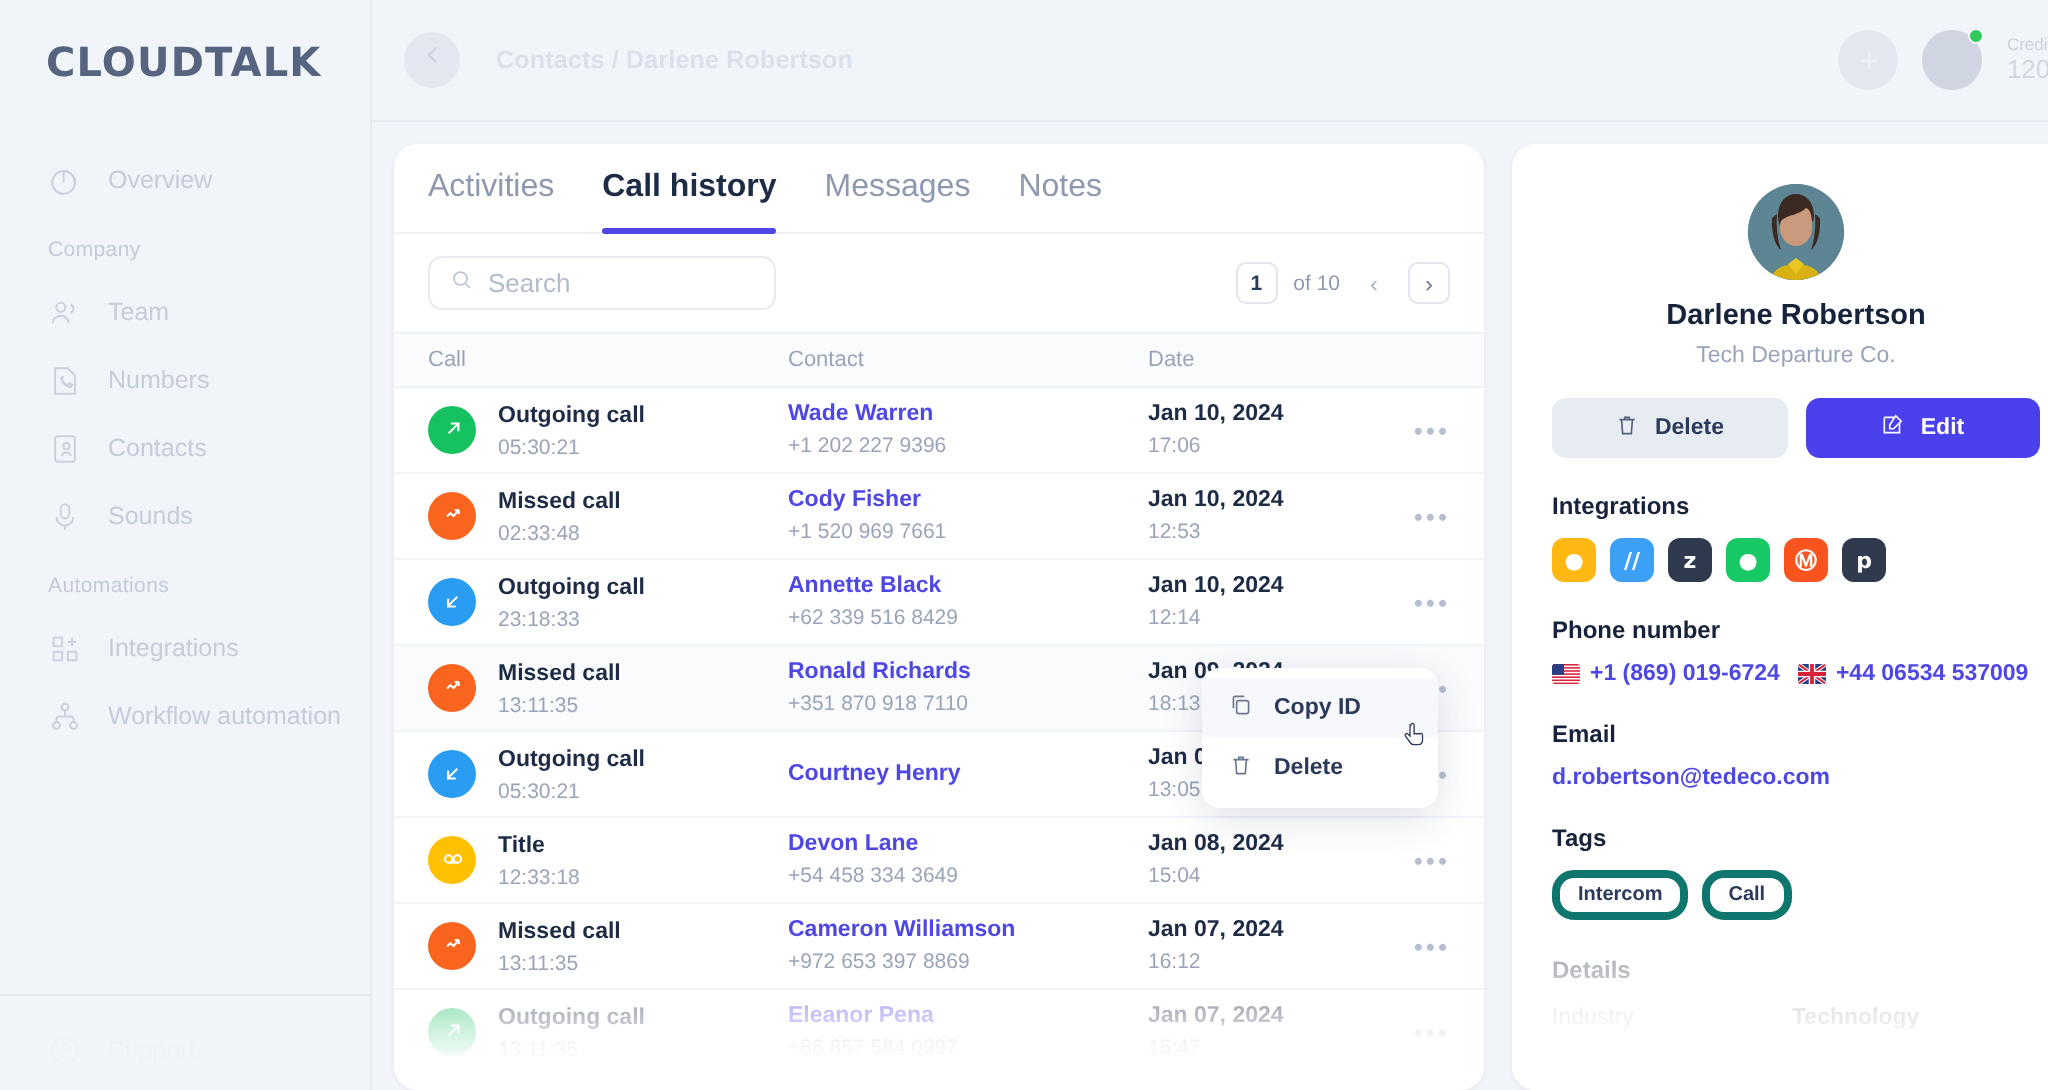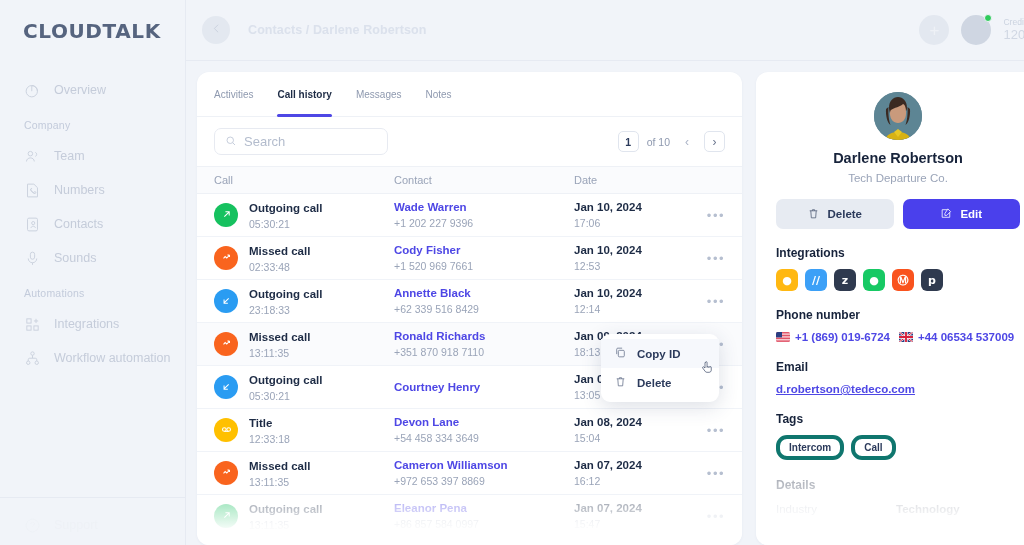--- a/index.html
+++ b/index.html
@@ -107,21 +107,21 @@
   .left-card {
     flex: 1 1 auto; width: 545px; position: relative; overflow: hidden;
     display: flex; flex-direction: column;
   }
   .tabs {
     display: flex; gap: 24px; padding: 0 17px;
     height: 45px; align-items: center;
     border-bottom: 1px solid #eef1f6;
   }
   .tab {
-    font-size: 10px; color: #8e99af; cursor: pointer; position: relative;
+    font-size: 16px; color: #8e99af; cursor: pointer; position: relative;
     height: 45px; display: flex; align-items: center; font-weight: 500;
   }
   .tab.active { color: #1d2b45; font-weight: 700; }
   .tab.active::after {
     content: ""; position: absolute; left: 0; right: 0; bottom: 0;
     height: 2.5px; background: #4e47e5; border-radius: 2px;
   }
   .toolbar {
     display: flex; align-items: center; padding: 11px 17px 11px 17px;
   }
@@ -235,21 +235,21 @@
   .integr-row { display: flex; gap: 7px; }
   .integr {
     width: 22px; height: 22px; border-radius: 6px;
     display: flex; align-items: center; justify-content: center;
     font-size: 11px; font-weight: 700; color: #fff;
     font-family: "DejaVu Sans", sans-serif;
   }
   .phones { display: flex; align-items: center; gap: 9px; flex-wrap: nowrap; }
   .phone { display: flex; align-items: center; gap: 5px; font-size: 11.5px; font-weight: 700; color: #4e47e5; }
   .flag { width: 14px; height: 10px; border-radius: 1.5px; flex: 0 0 14px; overflow: hidden; position: relative; }
-  .email-val { font-size: 11.5px; font-weight: 600; color: #4e47e5; text-decoration: underline; }
+  .email-val { font-size: 11.5px; font-weight: 600; color: #4e47e5; }
   .tag-row { display: flex; gap: 7px; }
   .tag {
     border: 4px solid #0f766e; border-radius: 11px;
     padding: 3px 9px; font-size: 10px; color: #2b3a5b; font-weight: 600;
   }
   .details-head { font-size: 12px; font-weight: 700; color: #17233b; margin-top: 18px; opacity: .38; }
   .details-row { display: flex; margin-top: 11px; font-size: 11.5px; opacity: .3; }
   .details-row .k { flex: 0 0 120px; color: #6b768f; }
   .details-row .v { color: #17233b; font-weight: 600; }
   .right-fade {

